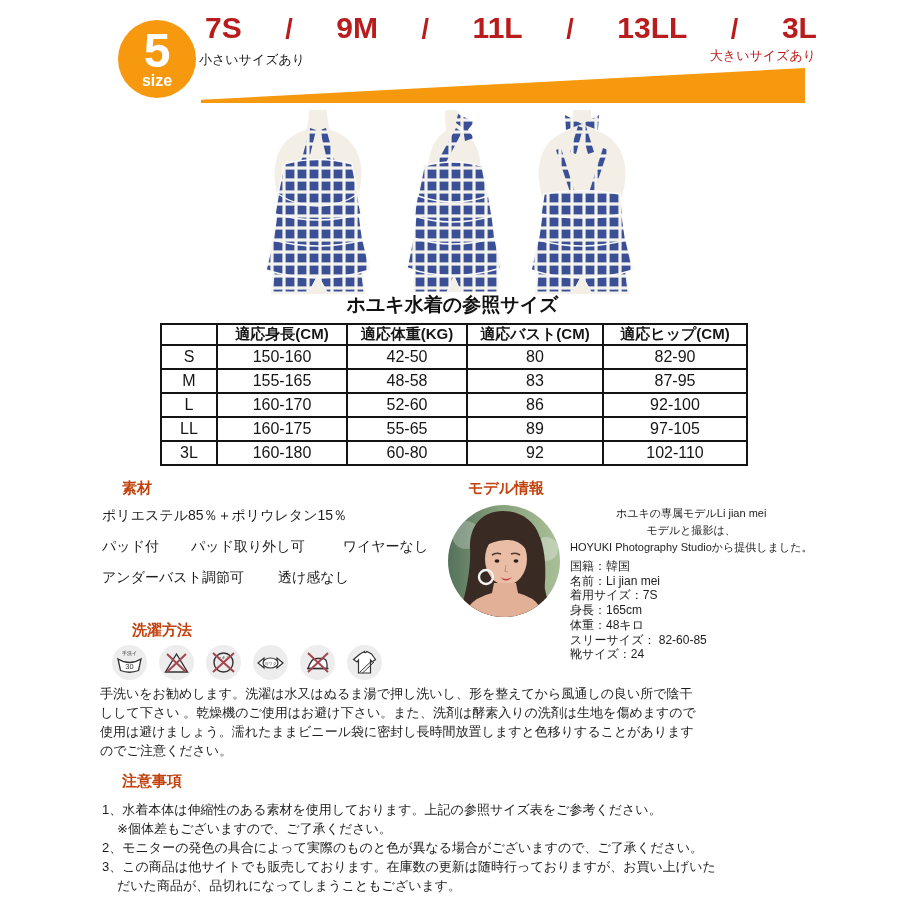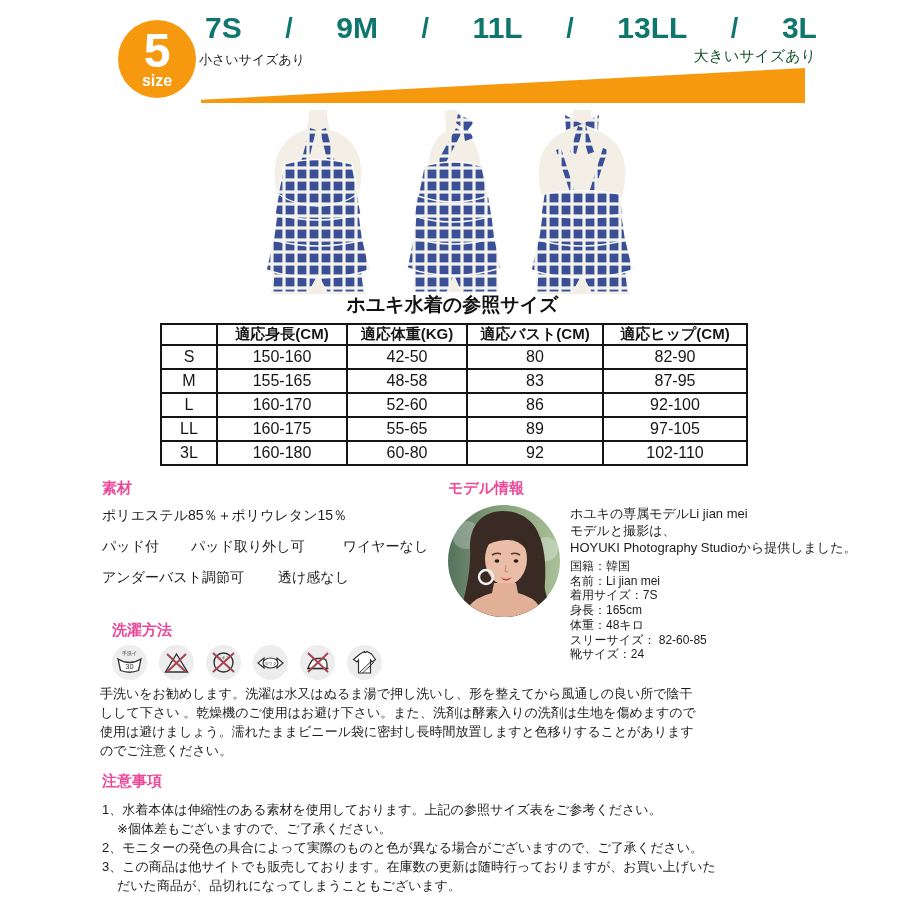--- a/index.html
+++ b/index.html
@@ -10,57 +10,57 @@
   }
   
   .badge {
     position:absolute; left:118px; top:20px; width:78px; height:78px;
     background:#F7990E; border-radius:50%; color:#fff; text-align:center;
   }
   .badge .num { font-size:48px; font-weight:700; line-height:1; margin-top:7px; }
   .badge .lbl { font-size:16px; font-weight:700; line-height:1; margin-top:-2px; }
   .sizes-row {
     position:absolute; left:205px; top:13px; width:612px;
-    display:flex; justify-content:space-between; align-items:flex-start;
-    color:#0f766e; font-weight:700; font-size:30px; line-height:1;
+    display:flex; justify-content:space-between; align-items:flex-end;
+    color:#b91c1c; font-weight:700; font-size:30px; line-height:1;
   }
   .sizes-row .sep { font-size:27px; padding-top:2px; }
   .note-left  { position:absolute; left:199px; top:51px; font-size:13px; color:#1c1c1c; }
-  .note-right { position:absolute; right:84px; top:47px; font-size:15px; color:#14532d; }
+  .note-right { position:absolute; right:84px; top:47px; font-size:13px; color:#b91c1c; }
   .wedge {
     position:absolute; left:201px; top:68px; width:604px; height:35px;
     background:#F7990E; clip-path:polygon(0 91%, 100% 0, 100% 100%, 0 100%);
   }
   
   .gallery { position:absolute; left:246px; top:106px; width:408px; height:188px;
     display:flex; justify-content:center; align-items:flex-end; gap:2px; }
   
   .table-title { position:absolute; left:160px; top:292px; width:585px;
     text-align:center; font-size:19px; font-weight:700; color:#111; }
   table.sizes { position:absolute; left:160px; top:323px; border-collapse:collapse; }
   table.sizes th, table.sizes td {
     border:2px solid #141414; text-align:center; vertical-align:middle;
     font-size:16px; color:#161616; height:24px; padding:0 2px;
   }
   table.sizes th { font-weight:700; font-size:15px; height:20px; }
   
   .material { position:absolute; left:102px; top:479px; width:340px; font-size:14px; }
-  .sec-head { font-size:15px; font-weight:700; color:#ec4899; }
+  .sec-head { font-size:15px; font-weight:700; color:#c2410c;margin-left:20px; }
   .material .comp { margin-top:9px; }
   .material .feat-row { margin-top:13px; display:flex;text-align:right; }
   .material .feat-row span { white-space:nowrap; }
   .material .feat-row.r1 span:nth-child(1){ margin-right:32px; }
   .material .feat-row.r1 span:nth-child(2){ margin-right:38px; }
   .material .feat-row.r2 span:nth-child(1){ margin-right:34px; }
   
   .model { position:absolute; left:448px; top:479px; width:436px; }
   .model .body { display:flex; margin-top:7px; }
   .model .avatar { flex:0 0 112px; width:112px; height:112px; }
   .model .txt { margin-left:10px; }
-  .model .intro div { font-size:13px; line-height:17px; }
+  .model .intro div { font-size:11px; line-height:17px;text-align:center; }
   .model .details { margin-top:3px; }
   .model .details div { font-size:12px; line-height:14.7px; }
   
   .washing { position:absolute; left:112px; top:621px; }
   .washing .icons { display:flex; gap:12px; margin-top:5px;align-items:flex-end; }
   .wash-text { position:absolute; left:100px; top:684px; width:596px;
     font-size:13px; line-height:19px; color:#1c1c1c; }
   
   .precautions { position:absolute; left:102px; top:772px; width:640px; }
   .precautions .lines { margin-top:9px; }

